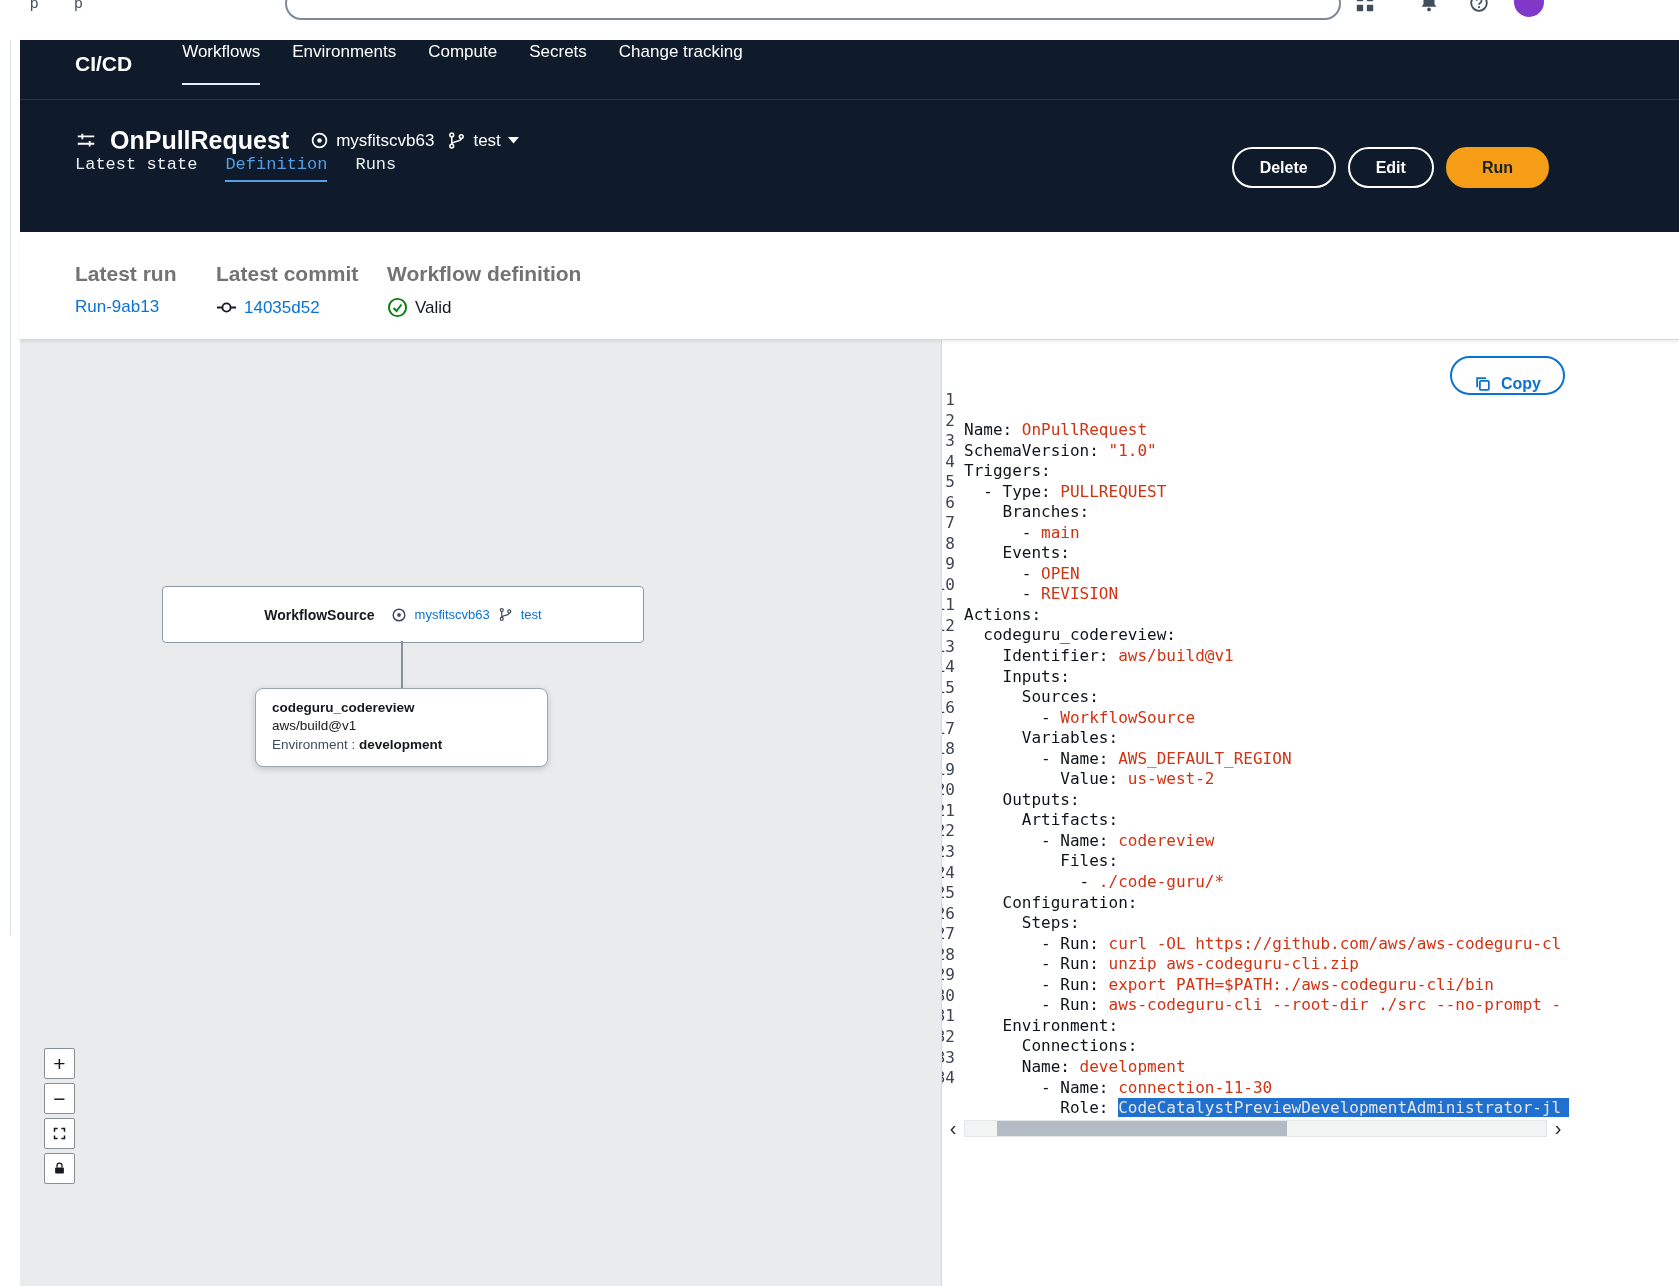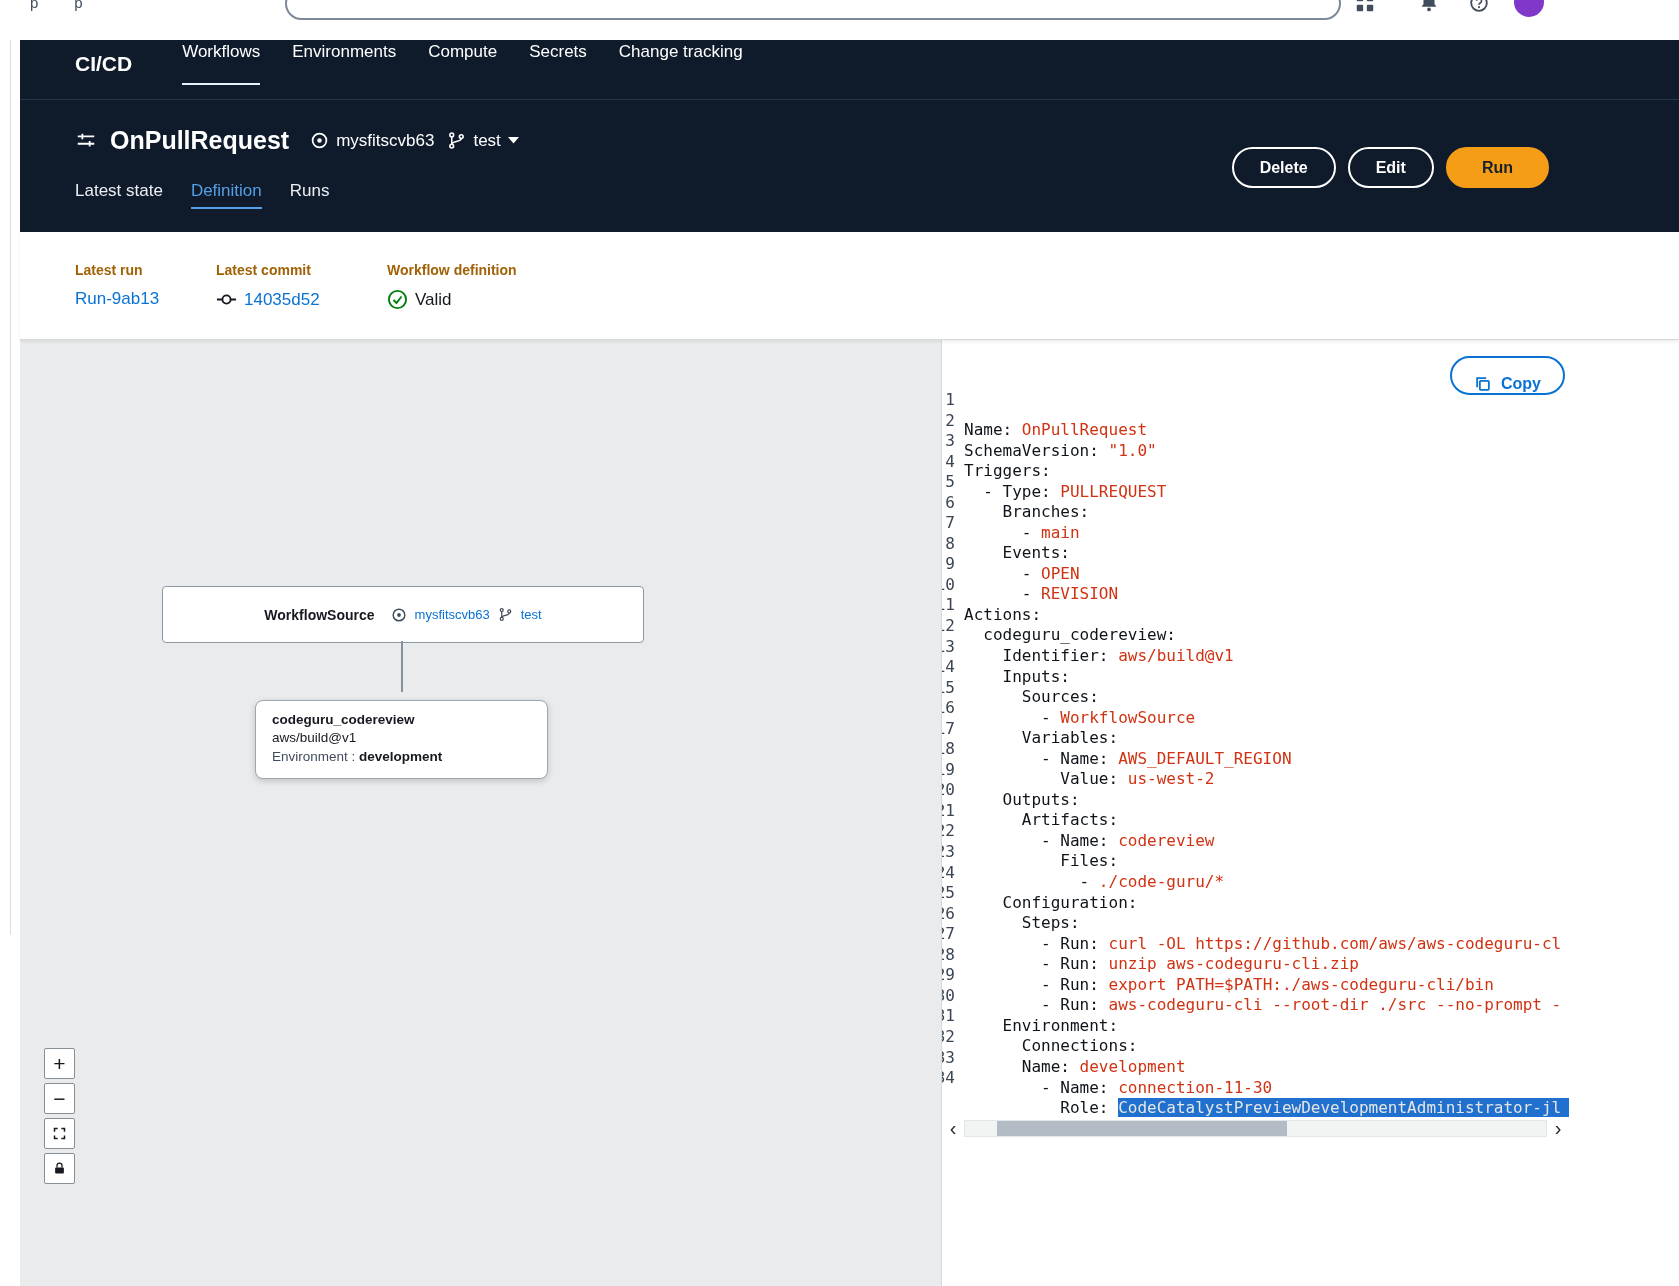--- a/index.html
+++ b/index.html
@@ -28,48 +28,48 @@
   
   .wfheader{position:absolute;left:20px;right:0;top:100px;height:132px;background:#0f1b2b;
             box-sizing:border-box;padding:26px 0 0 55px;z-index:3;}
   .title-row{display:flex;align-items:center;gap:13px;color:#fff;}
   .wf-title{font-size:25px;font-weight:800;margin:0 8px 0 0;}
   .hgroup{display:flex;align-items:center;gap:7px;font-size:17px;color:#fff;}
   .actions{position:absolute;right:130px;top:47px;display:flex;gap:12px;}
   .btn{height:41px;border-radius:21px;font-size:16px;font-weight:700;padding:0 26px;background:transparent;
        border:2px solid #fff;color:#fff;font-family:inherit;cursor:pointer;}
   .btn.run{background:#f59d17;border-color:#f59d17;color:#16202e;padding:0 34px;}
-  .subtabs{display:flex;gap:28px;margin-top:26px;font-size:17px;}
+  .subtabs{display:flex;gap:28px;font-size:17px;font-family:Liberation Mono, monospace;}
   .subtab{color:#eceff3;padding-bottom:6px;border-bottom:2px solid transparent;cursor:pointer;}
   .subtab.active{color:#549fe5;border-bottom-color:#549fe5;}
 
   
   .infobar{position:absolute;left:20px;right:0;top:232px;height:108px;background:#fff;box-sizing:border-box;
            padding:30px 0 0 55px;display:flex;border-bottom:1px solid #d5dbdb;
            box-shadow:0 2px 3px rgba(0,0,0,.07);z-index:2;}
   .info-col{flex:none;}
   .w1{width:141px;}.w2{width:140px;}.w3{width:171px;}
-  .info-label{font-size:14px;font-weight:700;color:#a16207;}
+  .info-label{font-size:21px;font-weight:700;color:#737373;}
   .info-value{margin-top:11px;font-size:17px;display:flex;align-items:center;gap:7px;color:#16191f;}
   .link{color:#0972d3;cursor:pointer;}
 
   
   .main{position:absolute;left:20px;top:340px;bottom:0;right:0;display:flex;z-index:1;}
   .canvas{width:921px;flex:none;background:#e9ebed;position:relative;}
   .codepanel{width:627px;flex:none;background:#fff;border-left:1px solid #d5dbdb;position:relative;overflow:hidden;}
   .rightgap{flex:1;background:#fff;}
 
   
   .node-source{position:absolute;left:142px;top:246px;width:480px;height:55px;background:#fff;
                border:1px solid #8b98a5;border-radius:4px;display:flex;align-items:center;
                justify-content:center;gap:8px;cursor:pointer;}
   .nname{font-weight:700;font-size:14px;color:#16191f;margin-right:8px;}
   .small-link{font-size:13px;color:#0972d3;}
   .edge{position:absolute;left:381px;top:301px;width:2px;height:51px;background:#87929e;}
-  .node-action{position:absolute;left:235px;top:360px;width:293px;height:79px;background:#fff;
+  .node-action{position:absolute;left:235px;top:348px;width:293px;height:79px;background:#fff;
                border:1px solid #9aa8b2;border-radius:8px;box-shadow:0 2px 6px rgba(0,0,0,.18);
                box-sizing:border-box;padding:11px 16px;cursor:pointer;}
   .na-name{font-size:13.5px;font-weight:700;color:#16191f;}
   .na-id{font-size:13.5px;color:#16191f;margin-top:3px;}
   .na-env{font-size:13.5px;color:#414d5c;margin-top:4px;}
   .na-env b{color:#16191f;}
 
   .zoombar{position:absolute;left:24px;top:708px;display:flex;flex-direction:column;gap:4px;}
   .zbtn{width:31px;height:31px;background:#fff;border:1px solid #879097;border-radius:2px;display:flex;
         align-items:center;justify-content:center;font-size:21px;color:#16191f;cursor:pointer;padding:0;

